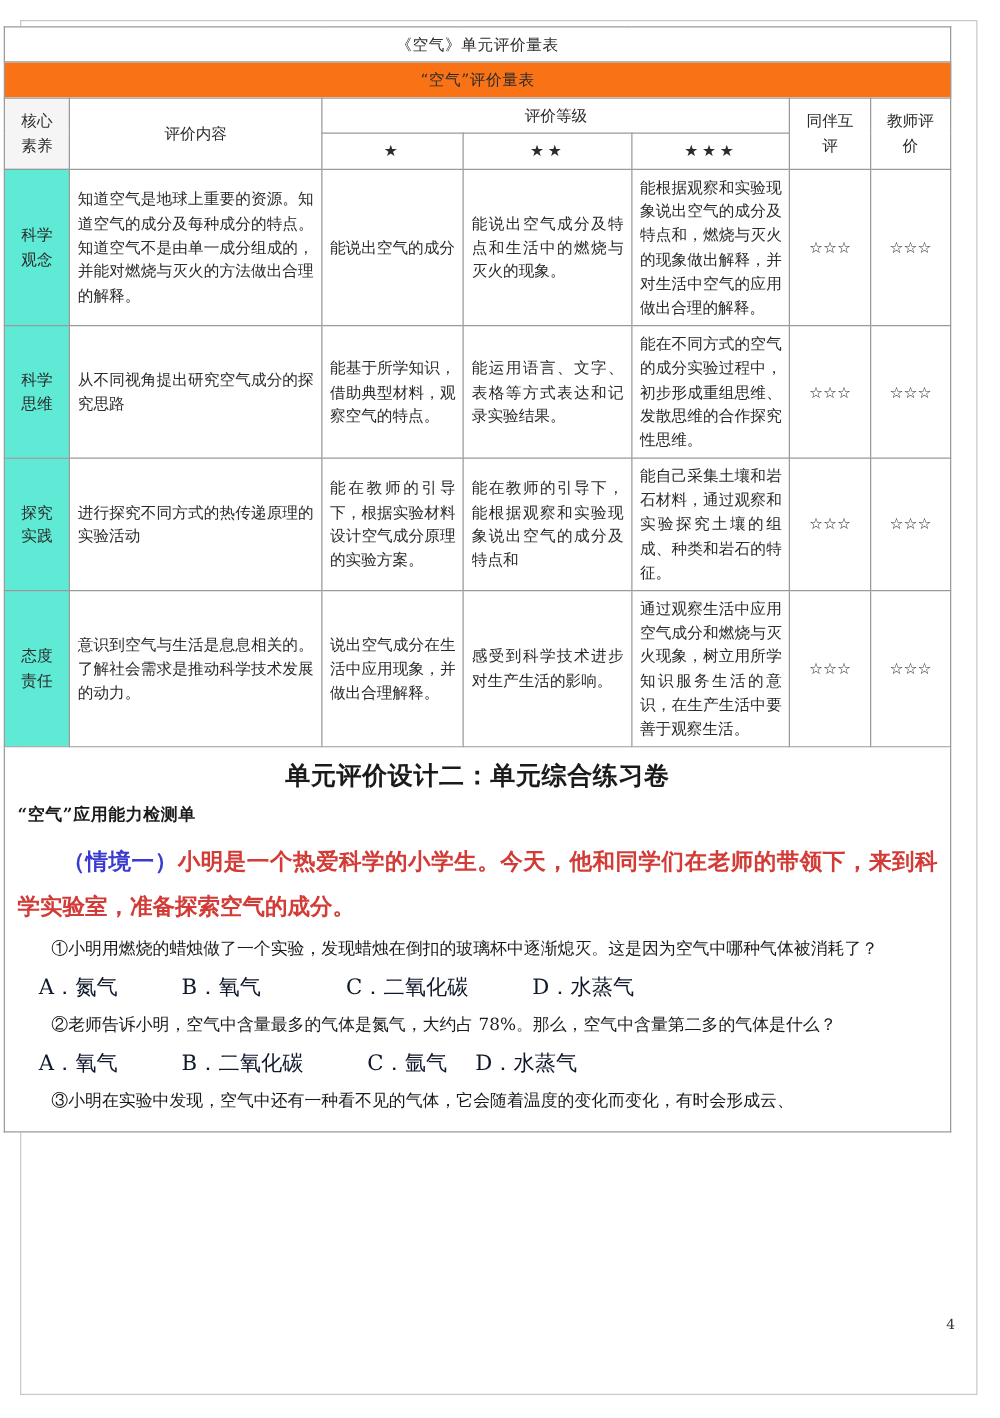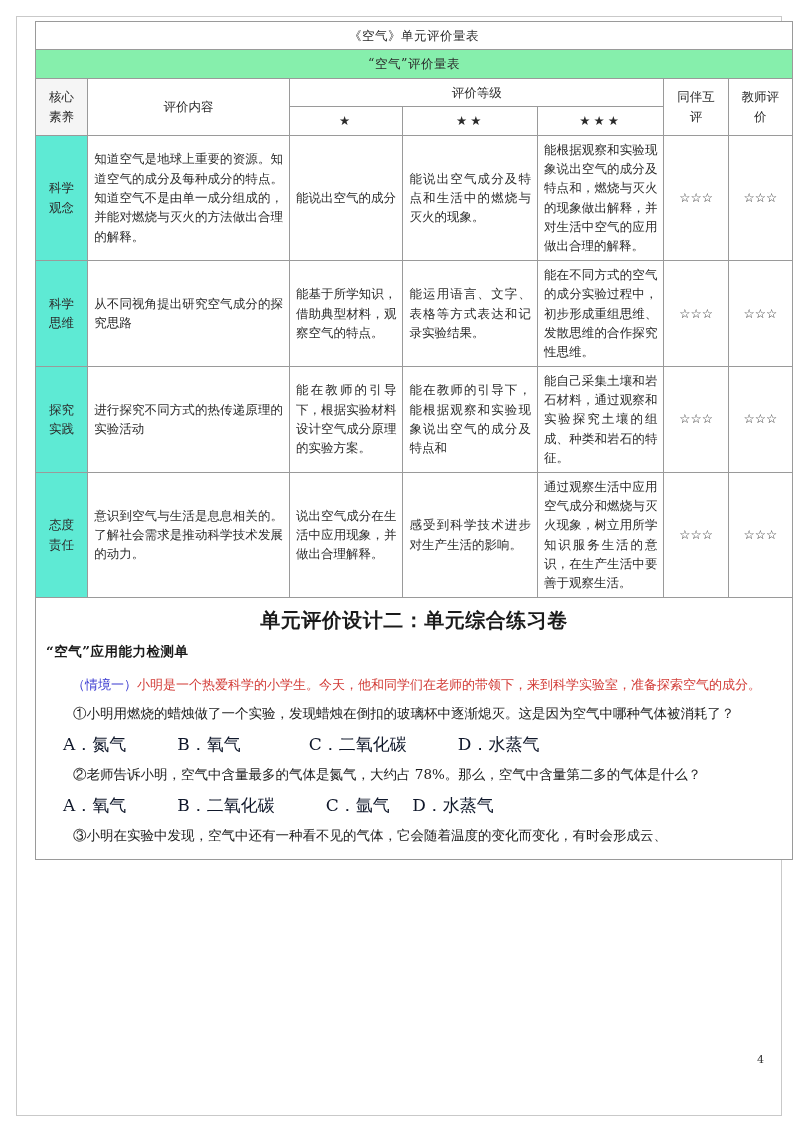--- a/index.html
+++ b/index.html
@@ -44,21 +44,21 @@
     font-weight: bold;
     letter-spacing: 2px;
     color: #e6e6e6;
     user-select: none;
     z-index: 0;
     white-space: nowrap;
   }
 
   .content {
     position: absolute;
-    left: 35px;
+    left: 3px;
     top: 21px;
     width: 758px;
     z-index: 2;
   }
 
   
   table.rubric {
     border-collapse: collapse;
     width: 758px;
     table-layout: fixed;
@@ -77,21 +77,21 @@
     text-align: center;
     font-size: 14px;
     font-weight: bold;
     padding: 9px 4px;
     letter-spacing: 0.5px;
   }
   .sub-title td {
     text-align: center;
     font-size: 13px;
     font-weight: bold;
-    background: #86efac;
+    background: #f97316;
     padding: 8px 4px;
     letter-spacing: 0.5px;
   }
   .hdr td {
     text-align: center;
     background: #f5f5f5;
     font-size: 12.5px;
     padding: 5px 3px;
   }
   .hdr td.plain {
@@ -151,25 +151,25 @@
   }
   .sec-subheading {
     text-align: left;
     font-size: 13.5px;
     font-weight: bold;
     letter-spacing: 0.5px;
     margin: 0 0 11px 0;
     color: #1a1a1a;
   }
   .scenario {
-    font-size: 13px;
+    font-size: 18px;
     line-height: 2.0;
     text-indent: 2em;
     color: #d23b36;
-    font-weight: normal;
+    font-weight: bold;
     margin: 0 0 2px 0;
     text-align: justify;
   }
   .scenario .tag {
     color: #3a3ad0;
   }
   .q {
     font-size: 13.5px;
     line-height: 2.0;
     text-indent: 2em;

